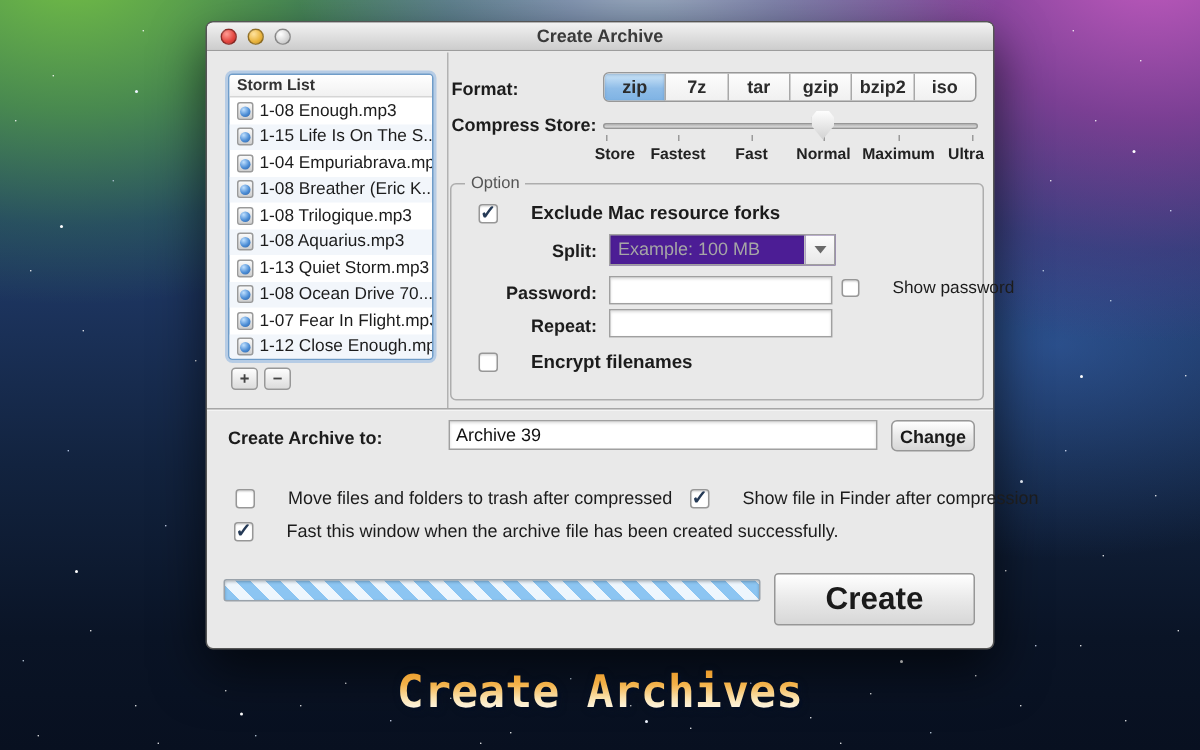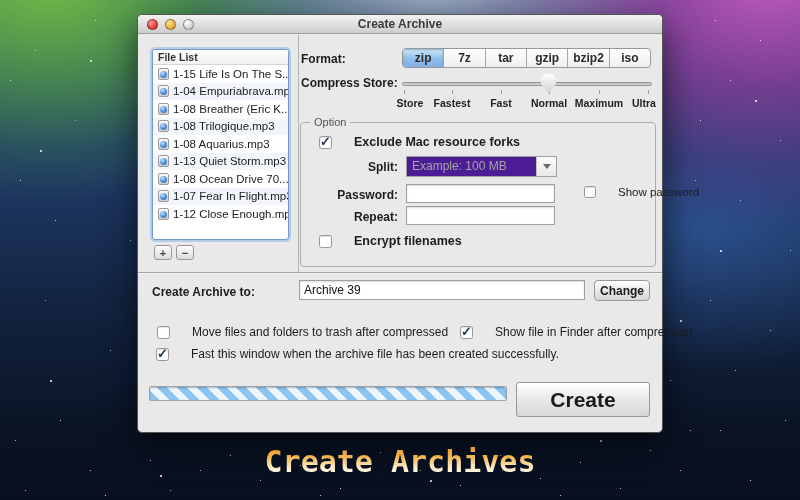--- a/index.html
+++ b/index.html
@@ -144,22 +144,26 @@
       <span class="light red"></span>
       <span class="light yellow"></span>
       <span class="light gray"></span>
     </div>
   </div>
 
   <div class="v-divider"></div>
   <div class="h-divider"></div>
 
   <div class="filelist">
-    <div class="filelist-header">File List</div>
+    <div class="filelist-header">Storm List</div>
     <ul>
+      <li>
+          <span class="file-icon"></span>
+          <span>1-08 Enough.mp3</span>
+        </li>
       <li>
           <span class="file-icon"></span>
           <span>1-15 Life Is On The S...</span>
         </li>
       <li>
           <span class="file-icon"></span>
           <span>1-04 Empuriabrava.mp3</span>
         </li>
       <li>
           <span class="file-icon"></span>
@@ -235,21 +239,21 @@
     <span class="field-label" style="left:0px; top:37px;">Split:</span>
     <div class="combo">
       <span class="combo-text">Example: 100 MB</span>
       <span class="combo-btn">
           <span class="chevron-down"></span>
         </span>
     </div>
 
     <span class="field-label" style="left:0px; top:65px;">Password:</span>
     <input class="text-input" style="left: 105px; top: 61px; width: 149px; height: 19px;" type="password" value="">
-    <div class="cb-row" style="left:260px; top:63px;margin-left:23px;">
+    <div class="cb-row" style="left:260px; top:63px;">
       <span class="cb" style="width:12px;height:12px;"></span>
       <span class="cb-label">Show password</span>
     </div>
 
     <span class="field-label" style="left:0px; top:87px;">Repeat:</span>
     <input class="text-input" style="left: 105px; top: 83px; width: 149px; height: 19px;" type="password" value="">
 
     <div class="cb-row" style="left:18px; top:111px;">
       <span class="cb"></span>
       <span class="cb-label-bold">Encrypt filenames</span>

